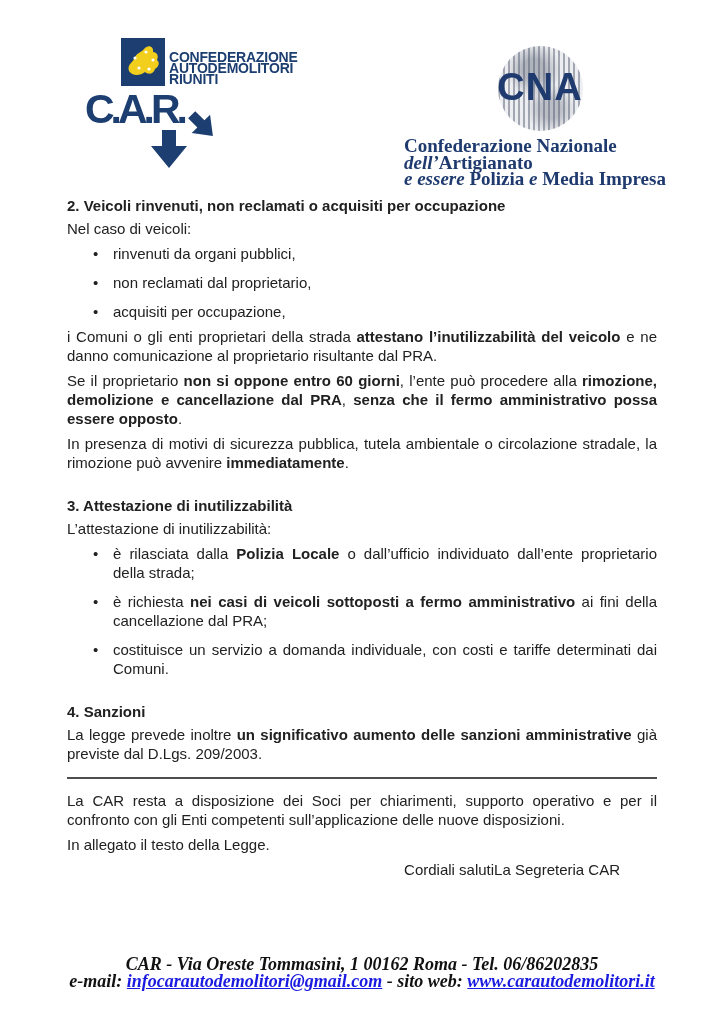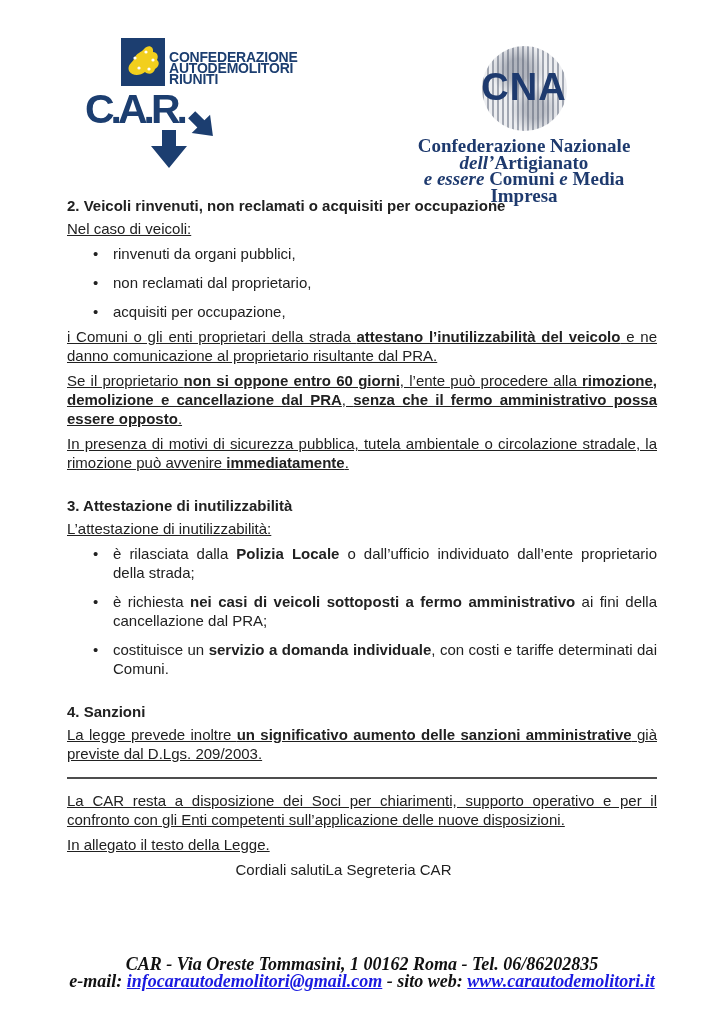--- a/index.html
+++ b/index.html
@@ -23,48 +23,48 @@
   .car-top{display:flex;margin-left:36px;}
   .car-emblem{width:44px;height:48px;flex:0 0 44px;}
   .car-words{display:flex;flex-direction:column;margin:14px 0 0 4px;
     font-size:14px;font-weight:bold;line-height:11px;letter-spacing:-0.2px;color:var(--navy);}
   .car-acronym-row{position:relative;margin-top:-2px;height:90px;}
   .car-acronym{display:block;font-size:41px;font-weight:bold;letter-spacing:-4px;
     line-height:50px;color:var(--navy);}
   .car-arrow-down{position:absolute;left:62px;top:46px;}
   .car-arrow-diag{position:absolute;left:100px;top:24px;}
 
-  .cna-logo{position:absolute;left:388px;top:46px;width:272px;text-align:center;}
+  .cna-logo{position:absolute;left:404px;top:46px;width:272px;text-align:left;}
   .cna-globe{
     position:relative;width:85px;height:85px;margin:0 auto;border-radius:50%;
     background:
       radial-gradient(circle at 42% 28%, rgba(84,92,110,.40) 0 14%, rgba(84,92,110,0) 34%),
       radial-gradient(circle at 62% 74%, rgba(84,92,110,.33) 0 12%, rgba(84,92,110,0) 30%),
       repeating-linear-gradient(90deg,#a2a7b2 0 2px,#edeef1 2px 5px);
   }
   .cna-acronym{
     position:absolute;left:50%;top:50%;transform:translate(-50%,-54%);
     font-size:38px;font-weight:800;letter-spacing:1px;color:var(--navy-cna);
     font-family:"Liberation Sans",sans-serif;
   }
   .cna-sub{margin-top:7px;font-family:"Liberation Serif",serif;font-weight:bold;
     font-size:19px;line-height:16.5px;color:var(--navy-cna);}
 
   
   .content{padding:0 67px;font-size:15px;line-height:19px;}
-  .content p{margin:0 0 6px;text-decoration:underline;}
+  .content p{margin:0 0 6px;}
   .just{text-align:justify;}
   .sec-heading{font-weight:bold;margin:0 0 4px;font-size:15px;line-height:19px;}
   .mt{margin-top:24px;}
   .content ul{list-style:none;margin:0 0 6px;padding:0 0 0 46px;}
   .content li{position:relative;margin-bottom:10px;}
   .content li:last-child{margin-bottom:0;}
   .content li::before{content:"\2022";position:absolute;left:-20px;}
   .rule{border:none;border-top:2px solid var(--rule);margin:14px 0 12px;}
-  .sign-row{display:flex;justify-content:center;padding-right:37px;margin-top:6px;}
+  .sign-row{display:flex;justify-content:flex-end;padding-right:37px;margin-top:6px;}
 
   
   .footer{
     position:absolute;left:0;top:956px;width:100%;text-align:center;
     font-family:"Liberation Serif",serif;font-weight:bold;font-style:italic;
     font-size:18px;line-height:16.5px;color:#111;
   }
   .flink{color:var(--link);text-decoration:underline;cursor:pointer;}
 </style>
 </head>
@@ -105,21 +105,21 @@
         </svg>
       </div>
     </div>
 
     <div class="cna-logo">
       <div class="cna-globe">
         <span class="cna-acronym">CNA</span>
       </div>
       <div class="cna-sub">
         <div><span>Confederazione Nazionale </span><span style="font-style: italic;">dell’</span><span>Artigianato</span></div>
-        <div><span style="font-style: italic;">e essere </span><span>Comuni </span><span style="font-style: italic;">e </span><span>Media Impresa</span></div>
+        <div><span style="font-style: italic;">e essere </span><span>Polizia </span><span style="font-style: italic;">e </span><span>Media Impresa</span></div>
       </div>
     </div>
 
   </header>
 
   <main class="content">
 
     <div class="sec-heading">2. Veicoli rinvenuti, non reclamati o acquisiti per occupazione</div>
     <p>Nel caso di veicoli:</p>
 
@@ -132,21 +132,21 @@
     <p class="just"><span>i Comuni o gli enti proprietari della strada </span><span style="font-weight: bold;">attestano l’inutilizzabilità del veicolo</span><span> e ne danno comunicazione al proprietario risultante dal PRA.</span></p>
     <p class="just"><span>Se il proprietario </span><span style="font-weight: bold;">non si oppone entro 60 giorni</span><span>, l’ente può procedere alla </span><span style="font-weight: bold;">rimozione, demolizione e cancellazione dal PRA</span><span>, </span><span style="font-weight: bold;">senza che il fermo amministrativo possa essere opposto</span><span>.</span></p>
     <p class="just"><span>In presenza di motivi di sicurezza pubblica, tutela ambientale o circolazione stradale, la rimozione può avvenire </span><span style="font-weight: bold;">immediatamente</span><span>.</span></p>
 
     <div class="sec-heading mt">3. Attestazione di inutilizzabilità</div>
     <p>L’attestazione di inutilizzabilità:</p>
 
     <ul>
       <li class="just"><span>è rilasciata dalla </span><span style="font-weight: bold;">Polizia Locale</span><span> o dall’ufficio individuato dall’ente proprietario della strada;</span></li>
       <li class="just"><span>è richiesta </span><span style="font-weight: bold;">nei casi di veicoli sottoposti a fermo amministrativo</span><span> ai fini della cancellazione dal PRA;</span></li>
-      <li class="just"><span>costituisce un </span><span style="font-weight: bold;">servizio a domanda individuale</span><span>, con costi e tariffe determinati dai Comuni.</span></li>
+      <li class="just"><span>costituisce un </span><span style="font-weight: normal;">servizio a domanda individuale</span><span>, con costi e tariffe determinati dai Comuni.</span></li>
     </ul>
 
     <div class="sec-heading mt">4. Sanzioni</div>
     <p class="just"><span>La legge prevede inoltre </span><span style="font-weight: bold;">un significativo aumento delle sanzioni amministrative</span><span> già previste dal D.Lgs. 209/2003.</span></p>
 
     <hr class="rule">
 
     <p class="just">La CAR resta a disposizione dei Soci per chiarimenti, supporto operativo e per il confronto con gli Enti competenti sull’applicazione delle nuove disposizioni.</p>
     <p>In allegato il testo della Legge.</p>
 

